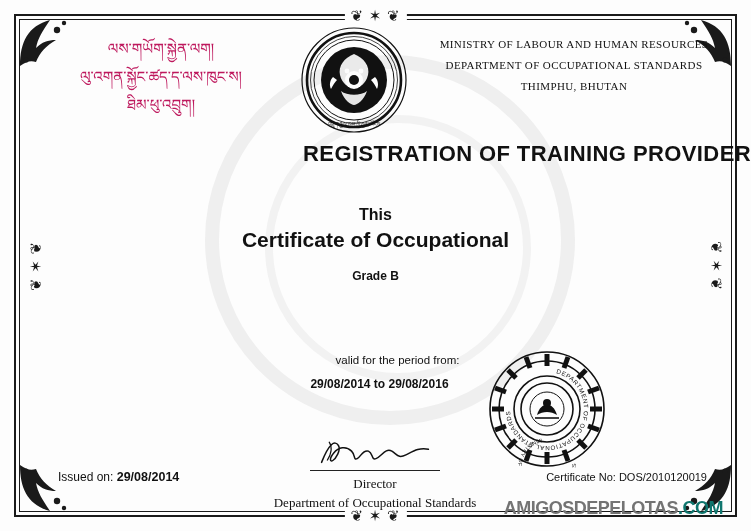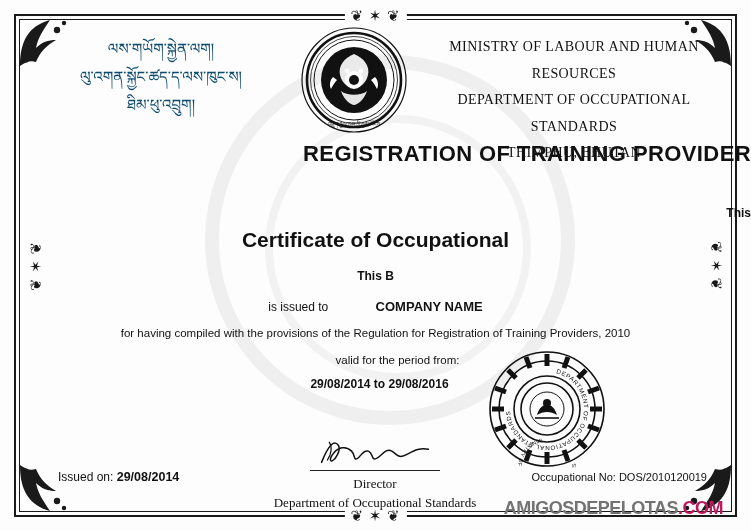--- a/index.html
+++ b/index.html
@@ -96,33 +96,33 @@
   }
   .dzongkha {
     position: absolute;
     left: 36px;
     top: 36px;
     width: 250px;
     text-align: center;
     font-family: "DejaVu Sans", sans-serif;
     font-size: 15px;
     line-height: 1.85;
-    color: #0c4a6e;
+    color: #be185d;
     z-index: 3;
   }
   .ministry {
     position: absolute;
     left: 424px;
     top: 34px;
     width: 300px;
     text-align: center;
     z-index: 3;
   }
   .ministry div {
-    font-size: 14px;
+    font-size: 11px;
     letter-spacing: 0.4px;
     line-height: 1.9;
     color: #111;
   }
 
   
   .title {
     position: absolute;
     left: 0; right: 0;
     top: 141px;
@@ -130,23 +130,23 @@
     font-family: Liberation Sans, sans-serif;
     font-weight: bold;
     font-size: 22px;
     letter-spacing: 0.4px;
     z-index: 3;
   }
   .this {
     position: absolute;
     left: 0; right: 0;
     top: 206px;
-    text-align: right;
-    font-family: "Liberation Sans", sans-serif;
-    font-size: 12px;
+    text-align: center;
+    font-family: "Liberation Sans", sans-serif;
+    font-size: 16px;
     font-weight: bold;
     z-index: 3;
   }
   .cert {
     position: absolute;
     left: 0; right: 0;
     top: 228px;
     text-align: center;
     font-family: "Liberation Sans", sans-serif;
     font-weight: bold;
@@ -272,21 +272,21 @@
     right: 28px;
     bottom: 12px;
     font-family: "Liberation Sans", sans-serif;
     font-weight: bold;
     font-size: 18px;
     letter-spacing: -0.5px;
     z-index: 6;
     white-space: nowrap;
   }
   .sitestamp .a { color: #737373; }
-  .sitestamp .b { color: #be185d; }
+  .sitestamp .b { color: #0f766e; }
 </style>
 </head>
 <body>
 
 <div class="page">
 
   <div class="watermark"></div>
 
   <div class="border-outer"></div>
   <div class="border-inner"></div>
@@ -362,28 +362,23 @@
 
   <div class="ministry">
     <div>MINISTRY  OF  LABOUR  AND  HUMAN  RESOURCES</div>
     <div>DEPARTMENT OF OCCUPATIONAL STANDARDS</div>
     <div>THIMPHU, BHUTAN</div>
   </div>
 
   <div class="title">REGISTRATION OF TRAINING PROVIDER</div>
   <div class="this">This</div>
   <div class="cert">Certificate of Occupational</div>
-  <div class="grade">This B</div>
-
-  <div class="issued-row">
-    <span class="lead">is issued to</span>
-    <span class="company">COMPANY NAME</span>
-  </div>
-
-  <div class="provision">for having compiled with the provisions of the Regulation for Registration of Training Providers, 2010</div>
+  <div class="grade">Grade B</div>
+
+
   <div class="validfor">valid for the period from:</div>
   <div class="period">29/08/2014 to 29/08/2016</div>
 
   <div class="seal">
     <svg width="118" height="118" viewBox="0 0 118 118">
       <g fill="none" stroke="#111" stroke-width="1.6">
         <circle cx="59" cy="59" r="57"></circle>
         <circle cx="59" cy="59" r="48"></circle>
         <circle cx="59" cy="59" r="33"></circle>
         <circle cx="59" cy="59" r="26"></circle>
@@ -434,21 +429,21 @@
     <div class="sig-title">Director</div>
     <div class="sig-dept">Department of Occupational Standards</div>
   </div>
 
   <div class="issued-on">
     <span>Issued on:</span>
     <b>29/08/2014</b>
   </div>
 
   <div class="reg-no">
-    <span>Occupational No:</span>
+    <span>Certificate No:</span>
     <span>DOS/2010120019</span>
   </div>
 
   <div class="sitestamp">
     <span class="a">AMIGOSDEPELOTAS</span><span class="b">.COM</span>
   </div>
 
 </div>
 
 </body></html>

